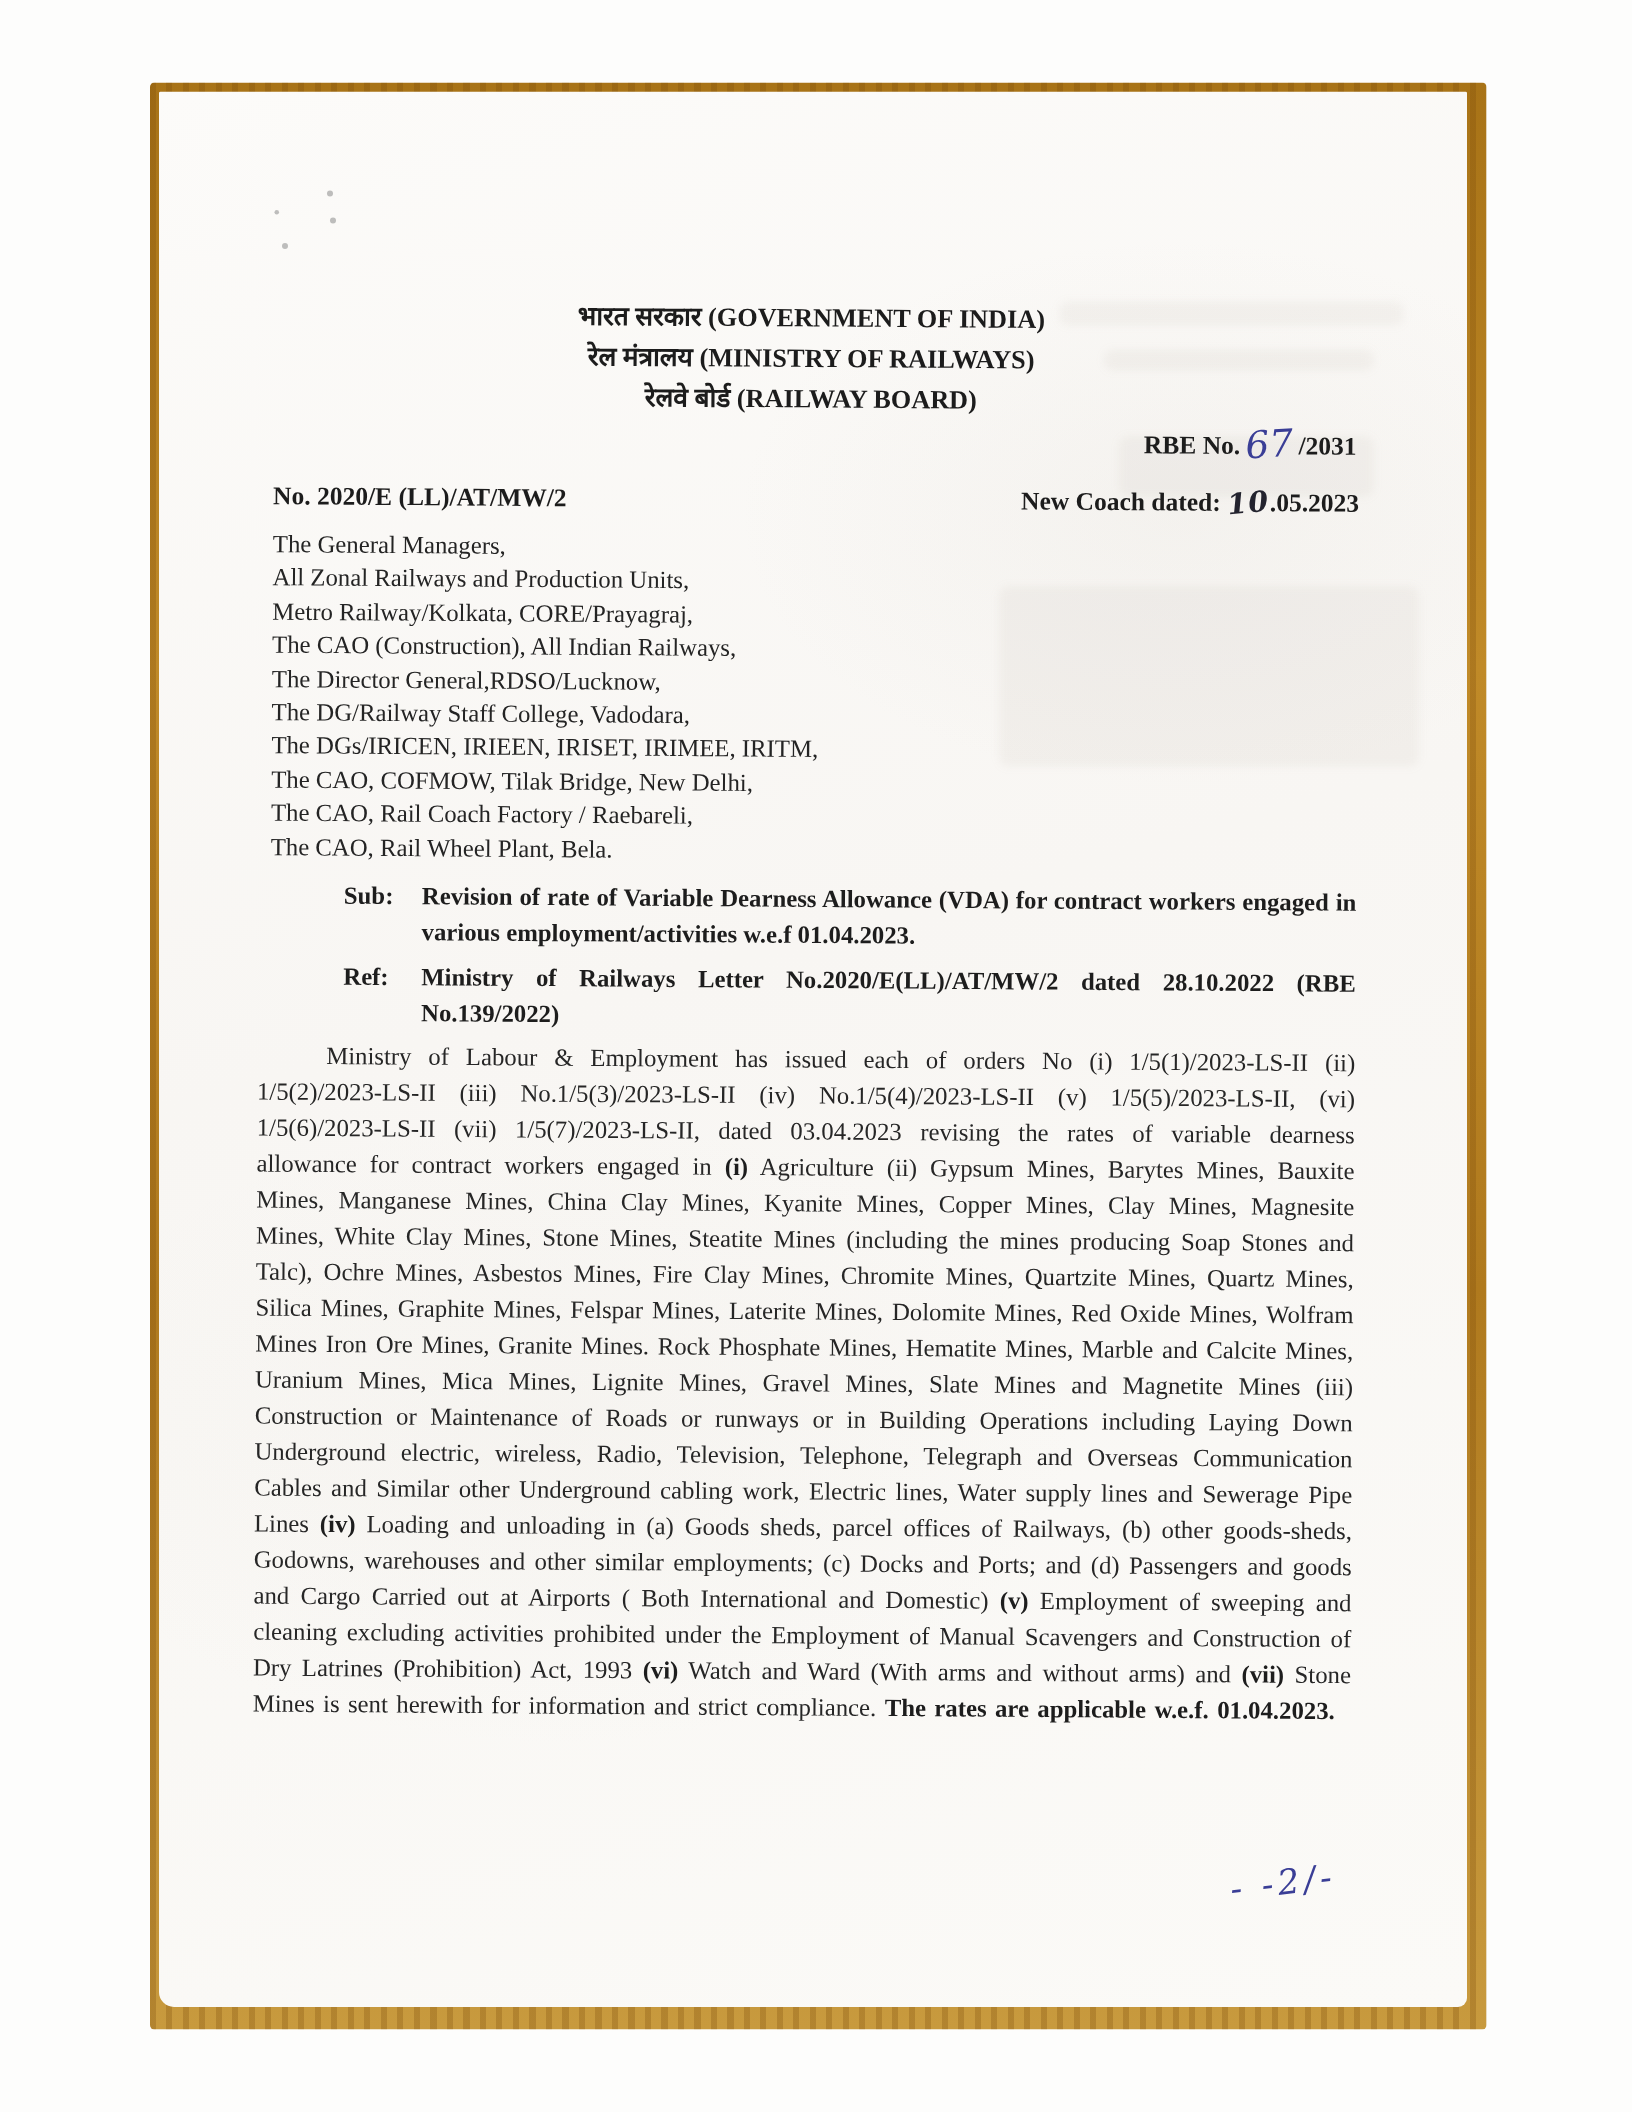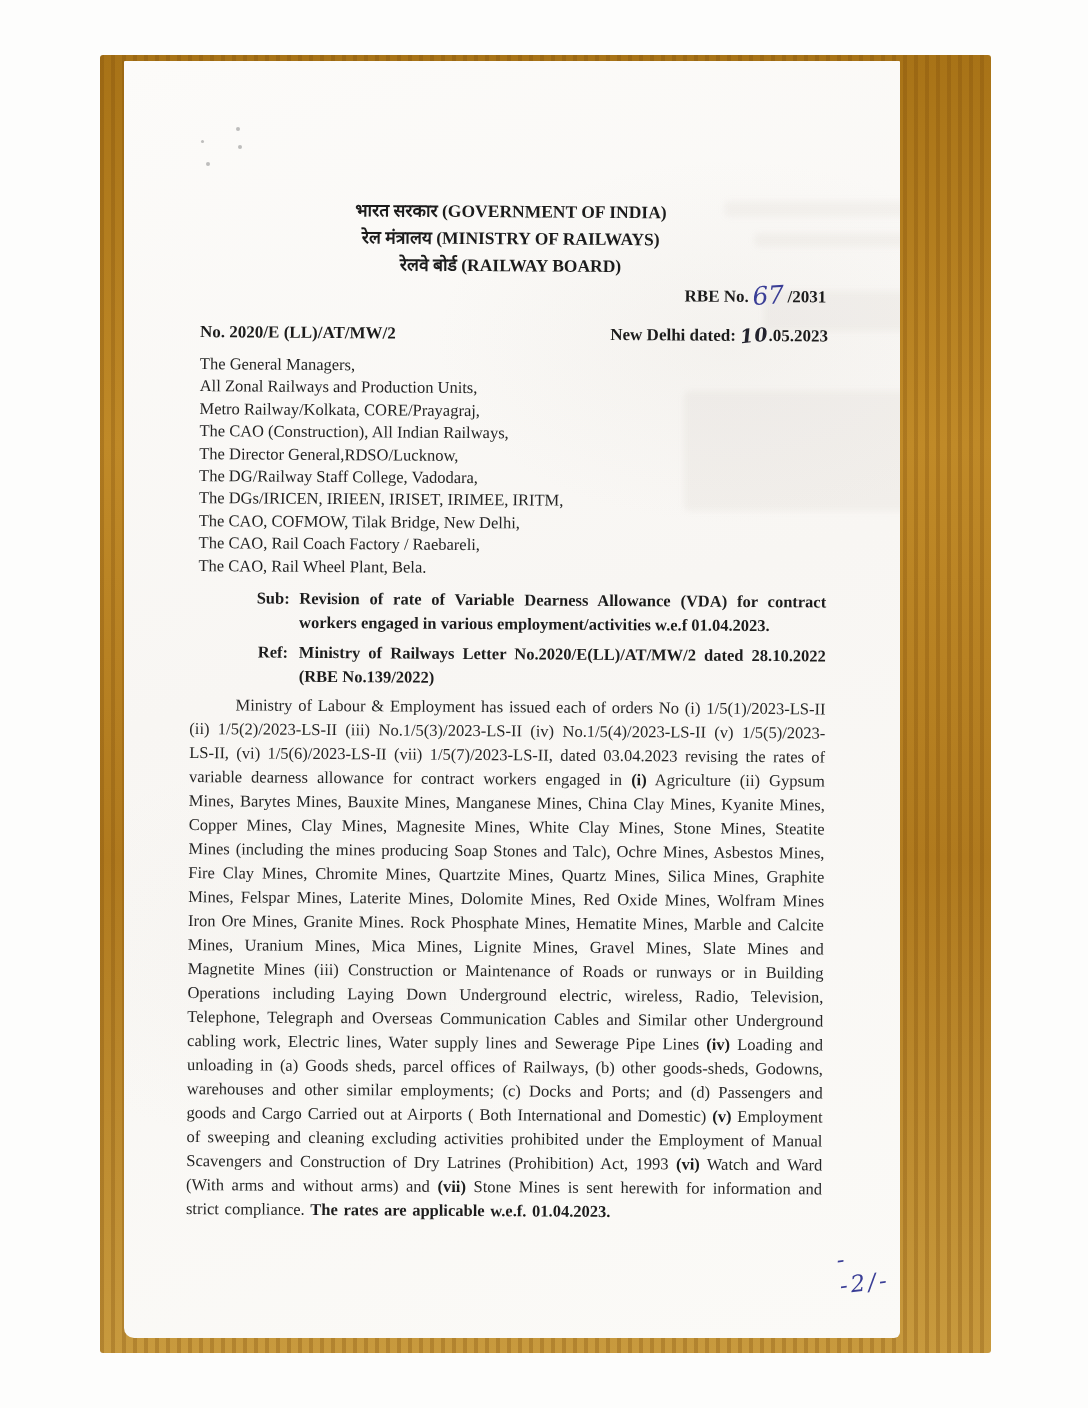--- a/index.html
+++ b/index.html
@@ -11,21 +11,21 @@
     font-family:"Liberation Serif", serif;
   }
   .wood{
     position:absolute;left:100px;top:55px;width:891px;height:1298px;
     background:
       repeating-linear-gradient(90deg, rgba(122,74,10,.28) 0 4px, rgba(0,0,0,0) 4px 11px),
       linear-gradient(180deg,#a87317 0%,#c08a28 30%,#b07a1e 62%,#c89a3e 100%);
     border-radius:3px;
   }
   .paper{
-    position:absolute;left:124px;top:61px;width:776px;height:1277px;
+    position:absolute;left:106px;top:61px;width:872px;height:1277px;
     background:
       radial-gradient(ellipse 420px 260px at 78% 22%, rgba(210,205,196,.14), rgba(0,0,0,0) 70%),
       radial-gradient(ellipse 500px 300px at 30% 70%, rgba(215,210,200,.10), rgba(0,0,0,0) 70%),
       linear-gradient(165deg,#fcfbf9 0%,#f8f6f3 45%,#fbfaf7 100%);
     border-radius:1px 1px 6px 10px;
     overflow:hidden;
   }
   .content{
     position:absolute;left:0;top:0;right:0;
     padding:0 70px;
@@ -38,21 +38,21 @@
   .handwriting{
     font-family:"DejaVu Serif", serif;
     font-style:italic;
     display:inline-block;
   }
   .hw-rbe{font-size:25px;transform:rotate(-4deg);margin:0 3px 0 4px;position:relative;top:2px;font-weight:normal;}
   .hw-day{font-size:19px;transform:rotate(-6deg);letter-spacing:1px;color:#23232e;position:relative;top:1px;font-weight:bold;}
   .fileno-row{display:flex;justify-content:space-between;align-items:baseline;font-weight:bold;font-size:17px;margin-top:13px;padding-left:8px;color:#1c1c1c;}
   .addressees{margin-top:11px;padding-left:8px;font-size:16.5px;line-height:22.4px;}
   .sub-block{display:flex;margin-top:9px;padding-left:57px;font-weight:bold;font-size:16.5px;line-height:24px;color:#1d1d1d;}
-  .sub-label{flex:none;width:52px;text-align:center;}
+  .sub-label{flex:none;width:52px;}
   .sub-text{flex:1;text-align:justify;}
   .ref-block{margin-top:6px;}
   .body-par{
     margin-top:5px;
     font-size:16.5px;line-height:24px;
     text-align:justify;text-indent:46px;
     word-spacing:1.5px;
     color:#262626;
   }
   .body-par .b{font-weight:bold;color:#1d1d1d;}
@@ -88,21 +88,21 @@
       <div>रेल मंत्रालय (MINISTRY OF RAILWAYS)</div>
       <div>रेलवे बोर्ड (RAILWAY BOARD)</div>
     </div>
 
     <div class="rbe-row">
       <span>RBE No.</span><span class="handwriting hw-rbe" style="color: rgb(58, 62, 150);">67</span><span>/2031</span>
     </div>
 
     <div class="fileno-row">
       <span>No. 2020/E (LL)/AT/MW/2</span>
-      <span><span>New Delhi dated: </span><span class="handwriting hw-day">10</span><span>.05.2023</span></span>
+      <span><span>New Coach dated: </span><span class="handwriting hw-day">10</span><span>.05.2023</span></span>
     </div>
 
     <div class="addressees">
         <div>The General Managers,</div>
         <div>All Zonal Railways and Production Units,</div>
         <div>Metro Railway/Kolkata, CORE/Prayagraj,</div>
         <div>The CAO (Construction), All Indian Railways,</div>
         <div>The Director General,RDSO/Lucknow,</div>
         <div>The DG/Railway Staff College, Vadodara,</div>
         <div>The DGs/IRICEN, IRIEEN, IRISET, IRIMEE, IRITM,</div>

